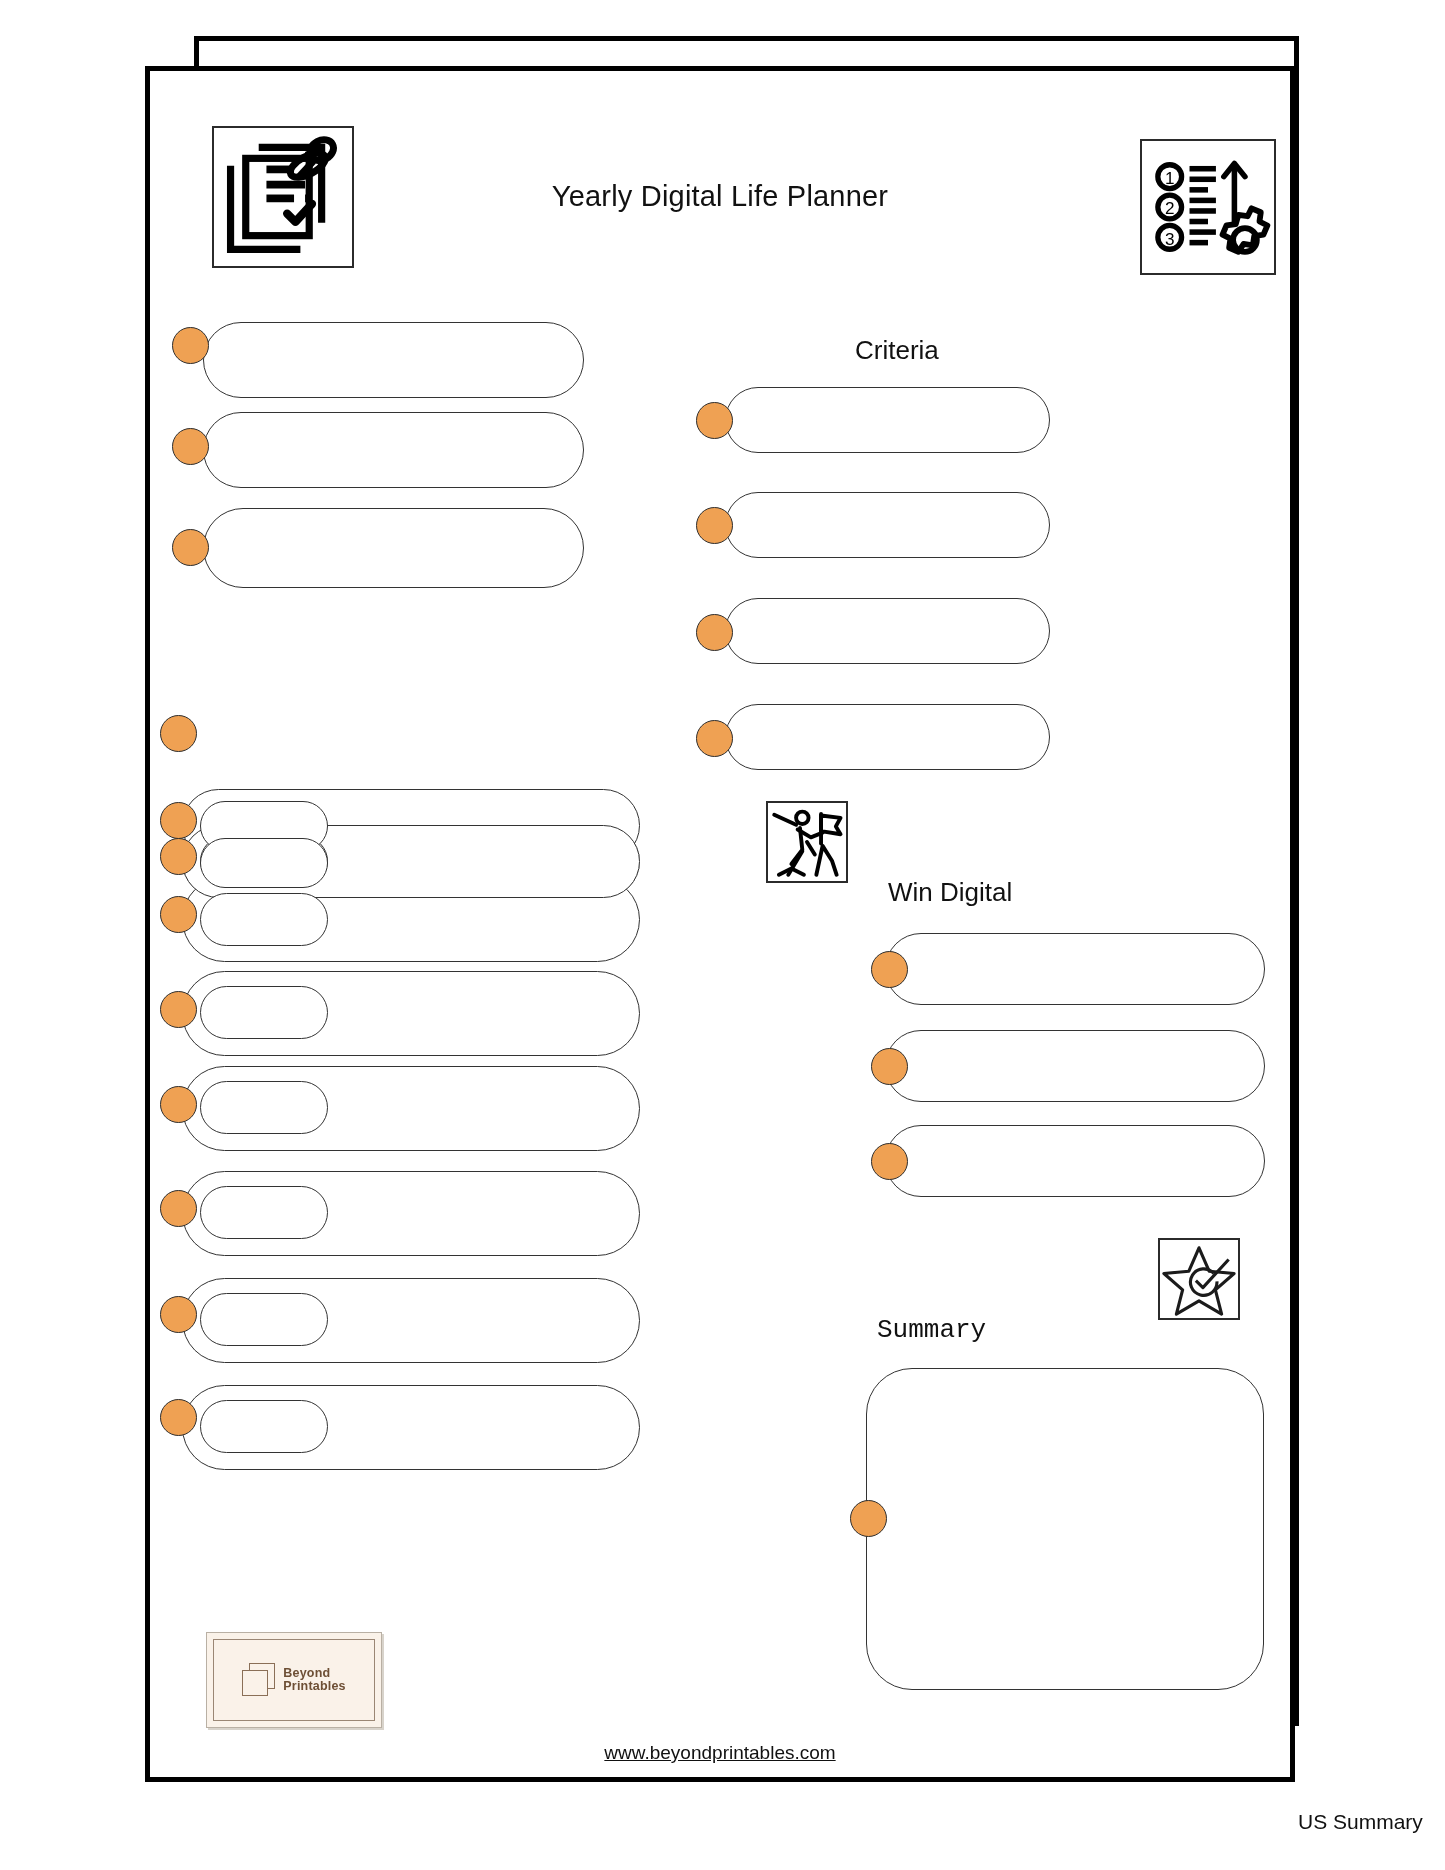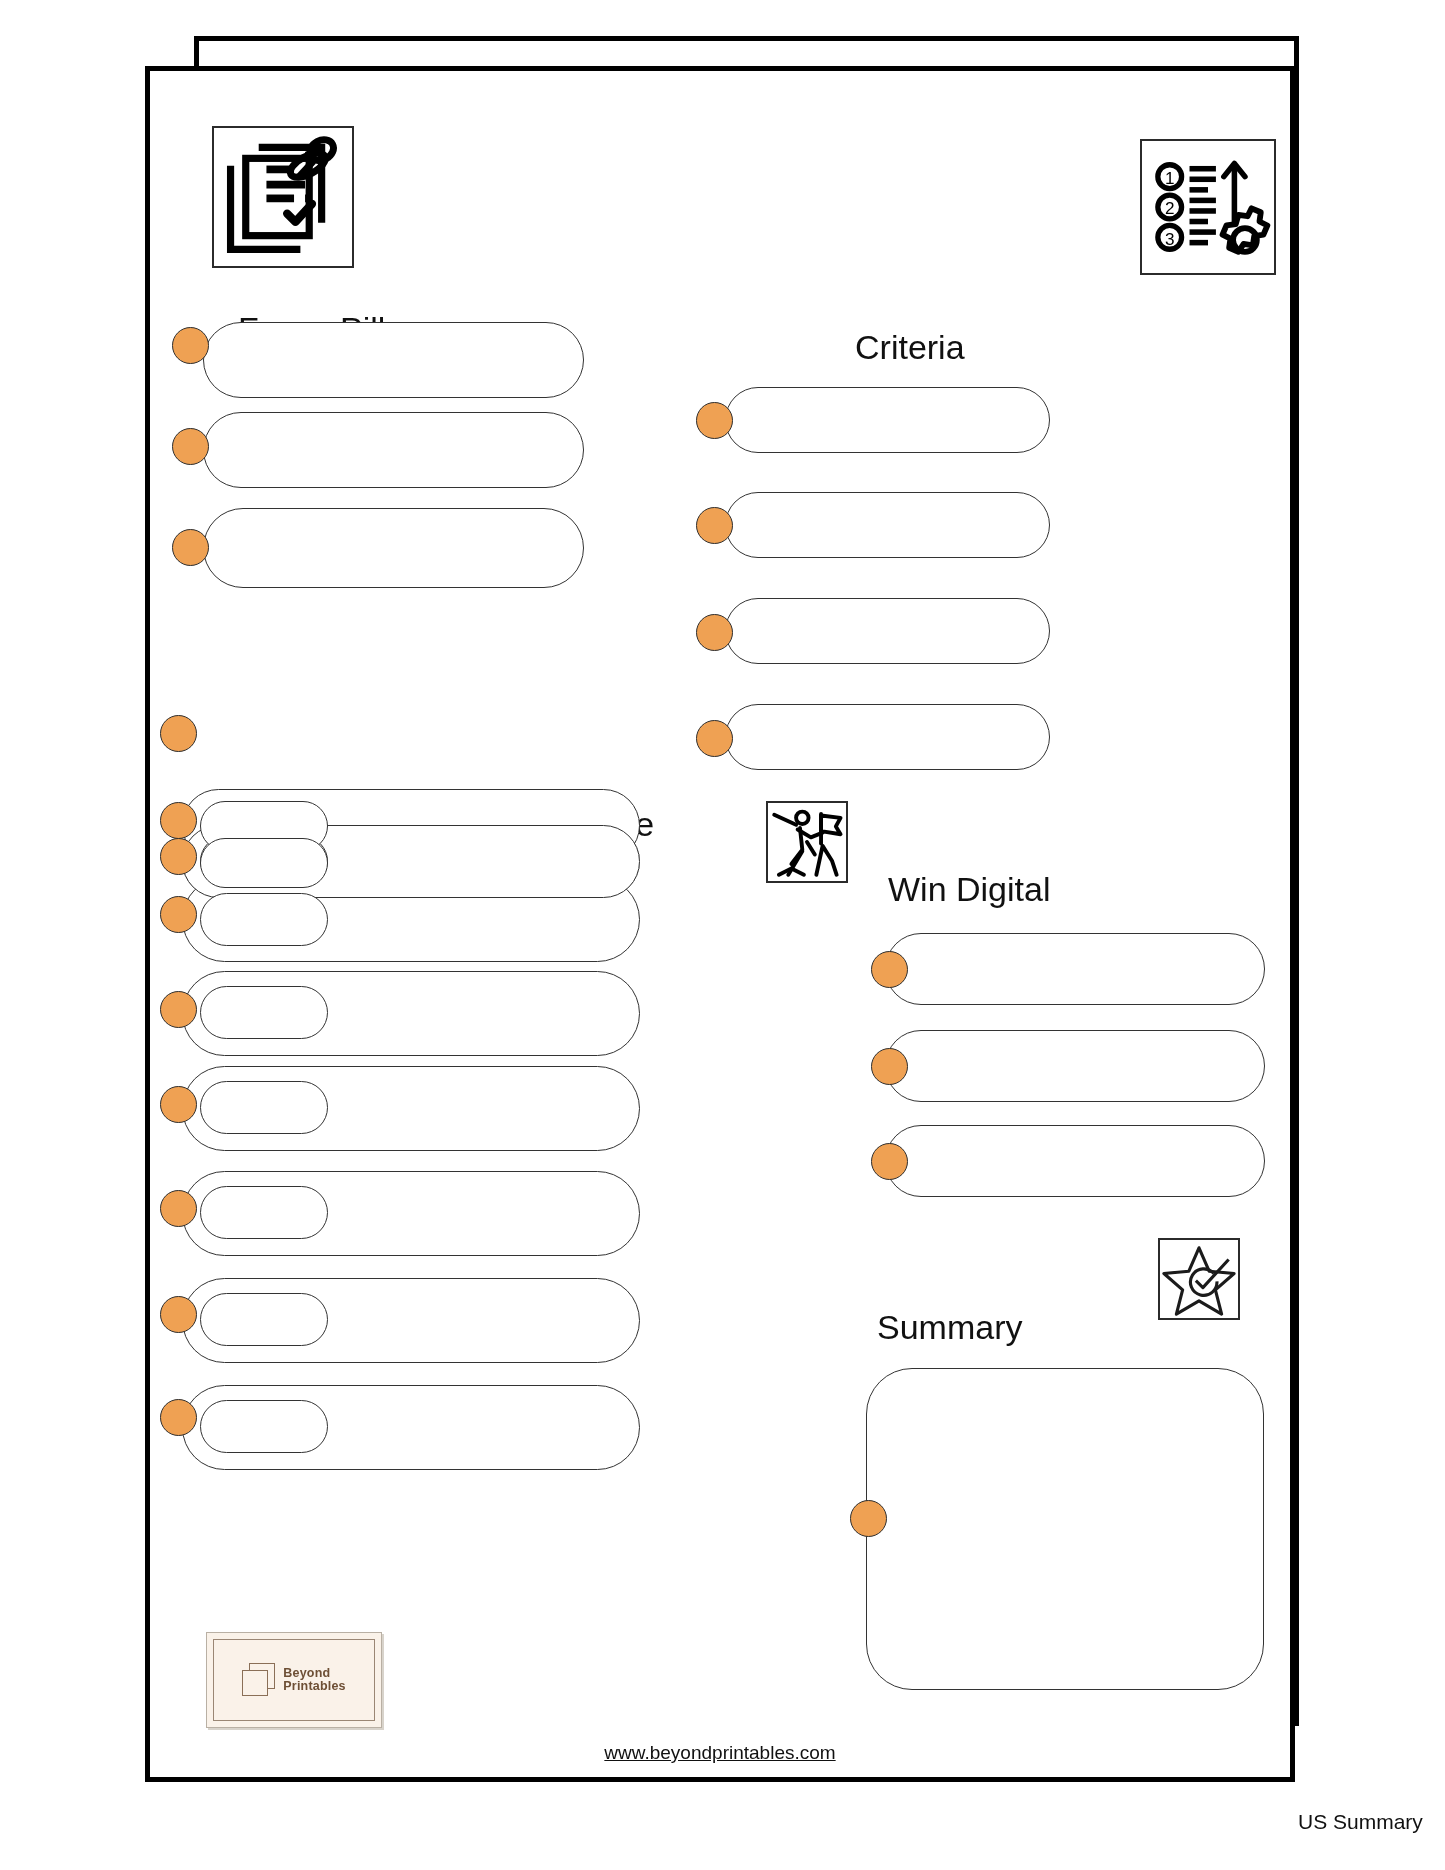--- a/index.html
+++ b/index.html
@@ -69,30 +69,31 @@
     left: 145px;
     top: 180px;
     width: 1150px;
     height: 40px;
     pointer-events: none;
   }
 
   
   .sec-title {
     position: absolute;
-    font-size: 34px;
+    font-size: 26px;
     color: #111111;
     white-space: nowrap;
+    margin-top: 7px;
   }
   .t-focus-pillars { left: 238px;  top: 310px; }
   .t-criteria      { left: 855px;  top: 328px; }
   .t-lanes         { left: 238px;  top: 805px; }
   .t-focus-lane    { left: 418px;  top: 805px; }
   .t-win-tracker   { left: 888px;  top: 870px; }
-  .t-summary       { left: 877px;  top: 1308px; }
+  .t-summary       { left: 877px;  top: 1308px; font-family: Liberation Mono, monospace; }
 
   
   .pill {
     position: absolute;
     box-sizing: border-box;
     border: 1.6px solid #333333;
     background: #ffffff;
     border-radius: 999px;
   }
   .rrect {
@@ -239,20 +240,23 @@
         <line x1="70" y1="62" x2="70" y2="18"></line>
         <path d="M62 27 L70 17 L78 27"></path>
       </g>
       <g fill="none" stroke="#000" stroke-width="4.4" stroke-linejoin="round">
         <path d="M73 56 l7 1 3 -6 7 3 -1 7 6 3 -3 7 -7 1 -1 7 -7 -1 -4 6 -7 -3 1 -7 -6 -3 3 -7 7 -1 z"></path>
         <circle cx="78" cy="75" r="9"></circle>
       </g>
     </svg>
   </div>
 
+  <div class="title-wrap">
+    <div class="page-title">Yearly Digital Life Planner</div>
+  </div>
 
   <div class="sec-title t-focus-pillars">Focus Pillars</div>
 
   <div class="pill" style="left:203px;  top:322px; width:381px; height:76px;"></div>
   <div class="dot" style="left:172px;  top:327px;"></div>
 
   <div class="pill" style="left:203px;  top:412px; width:381px; height:76px;"></div>
   <div class="dot" style="left:172px;  top:428px;"></div>
 
   <div class="pill" style="left:203px;  top:508px; width:381px; height:80px;"></div>

